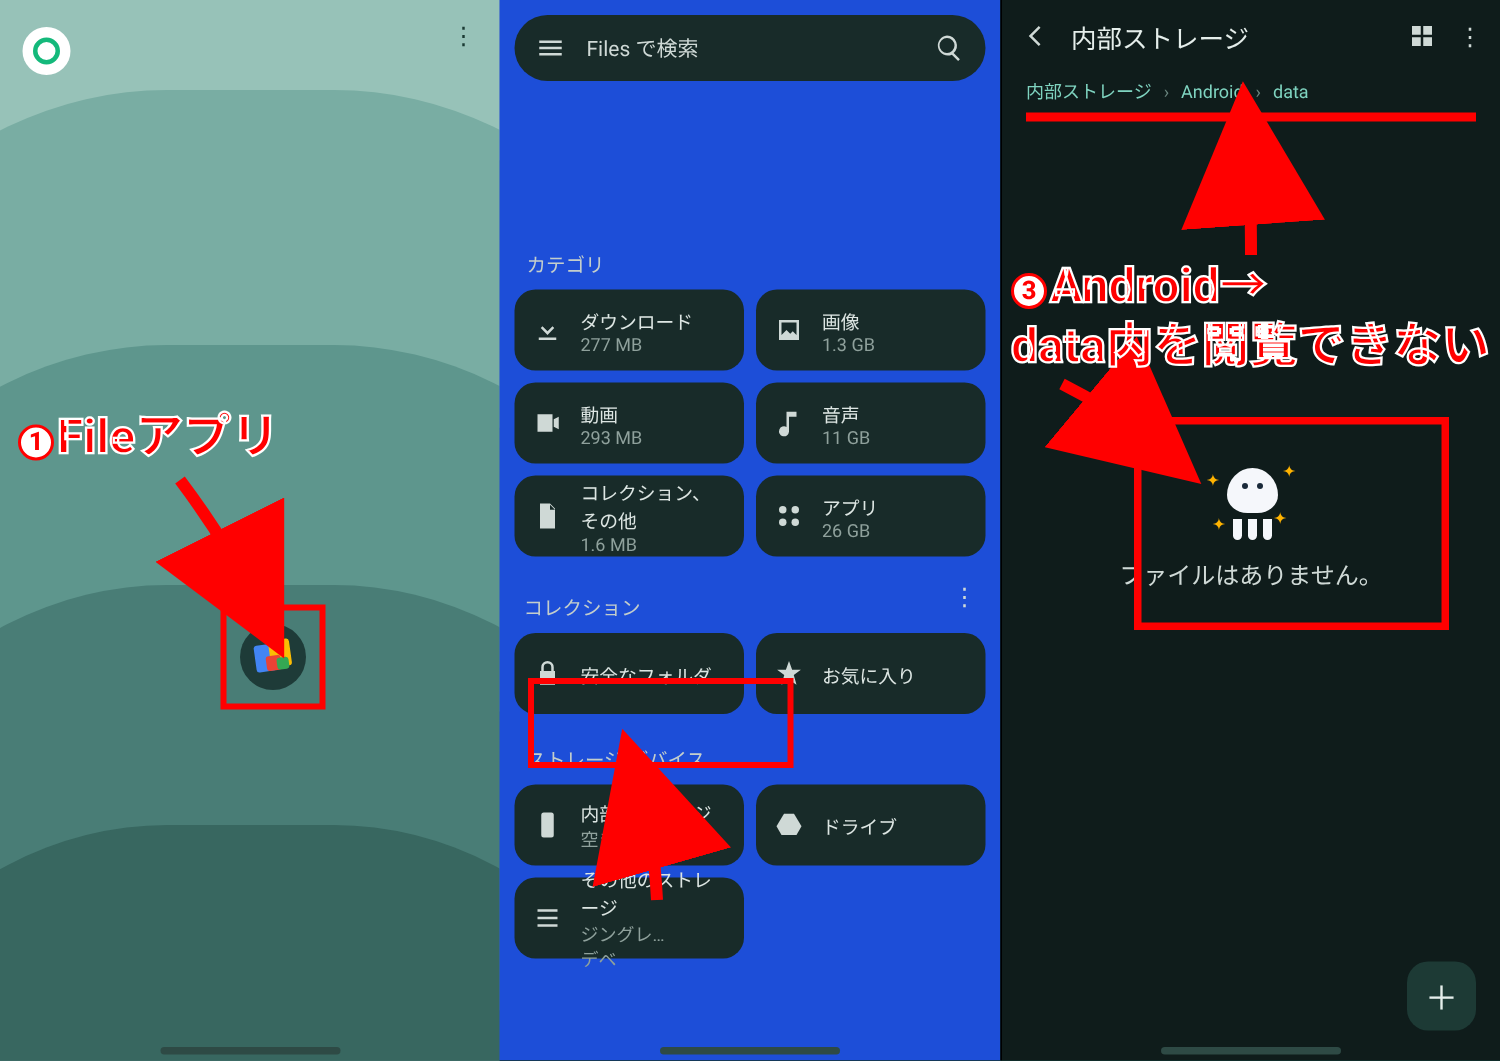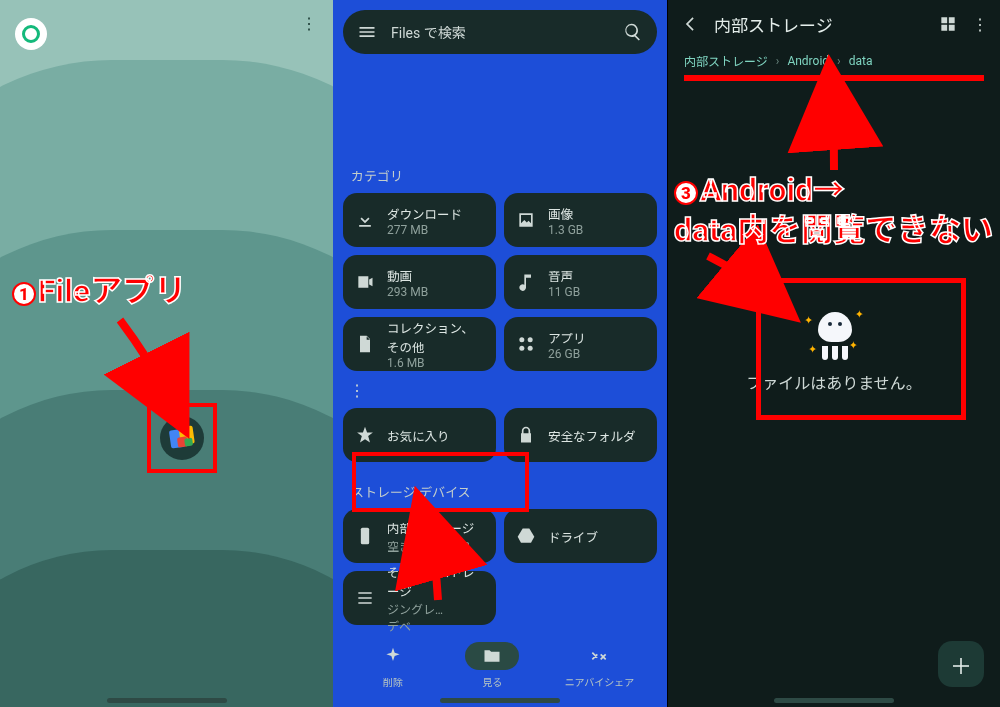--- a/index.html
+++ b/index.html
@@ -182,37 +182,38 @@
             <circle cx="17" cy="17" r="3"></circle>
           </svg>
         <div class="t">
             <span class="t1">アプリ</span>
             <span class="t2">26 GB</span>
           </div>
       </div>
     </div>
 
     <div class="row-head" style="margin-top:10px">
+      <div class="sec-title">コレクション</div>
       <div class="dots3">⋮</div>
     </div>
     <div class="grid2">
       <div class="card half">
         <svg class="ico" viewBox="0 0 24 24">
+            <path d="M7 10V7a5 5 0 0110 0v3h1v11H6V10zm2 0h6V7a3 3 0 00-6 0z"></path>
+          </svg>
+        <div class="t">
+            <span class="t1">安全なフォルダ</span>
+          </div>
+      </div>
+      <div class="card half">
+        <svg class="ico" viewBox="0 0 24 24">
             <path d="M12 2l2.5 7h7l-5.7 4.2L18 21l-6-4-6 4 2.2-7.8L2.5 9h7z"></path>
           </svg>
         <div class="t">
             <span class="t1">お気に入り</span>
-          </div>
-      </div>
-      <div class="card half">
-        <svg class="ico" viewBox="0 0 24 24">
-            <path d="M7 10V7a5 5 0 0110 0v3h1v11H6V10zm2 0h6V7a3 3 0 00-6 0z"></path>
-          </svg>
-        <div class="t">
-            <span class="t1">安全なフォルダ</span>
           </div>
       </div>
     </div>
 
     <div class="sec-title mt">ストレージ デバイス</div>
     <div class="grid2">
       <div class="card half">
         <svg class="ico" viewBox="0 0 24 24">
             <rect x="7" y="2" width="10" height="20" rx="2"></rect>
           </svg>
@@ -233,46 +234,20 @@
         <svg class="ico" viewBox="0 0 24 24">
             <path d="M4 5h16v2H4zM4 11h16v2H4zM4 17h16v2H4z"></path>
           </svg>
         <div class="t">
             <span class="t1">その他のストレージ</span>
             <span class="t2">ジングレ…　　　デベ</span>
           </div>
       </div>
     </div>
 
-    <div class="bottom-nav">
-      <div class="bn">
-        <div class="pill">
-            <svg class="ico" viewBox="0 0 24 24">
-              <path d="M12 2l2 6 6 2-6 2-2 6-2-6-6-2 6-2z"></path>
-            </svg>
-          </div>
-        <span>削除</span>
-      </div>
-      <div class="bn active">
-        <div class="pill">
-            <svg class="ico" viewBox="0 0 24 24">
-              <path d="M3 5h6l2 2h10v12H3z"></path>
-            </svg>
-          </div>
-        <span>見る</span>
-      </div>
-      <div class="bn">
-        <div class="pill">
-            <svg class="ico" viewBox="0 0 24 24">
-              <path d="M4 8l6 6M14 10l6 6M4 16l6-6M14 16l6-6" stroke="#cfd9d6" stroke-width="2" fill="none"></path>
-            </svg>
-          </div>
-        <span>ニアバイシェア</span>
-      </div>
-    </div>
     <div class="nav-pill"></div>
   </div>
 
   <div class="panel p3">
     <div class="topbar">
       <svg class="ico" viewBox="0 0 24 24">
           <path d="M15 4l-8 8 8 8 1.4-1.4L9.8 12l6.6-6.6z"></path>
         </svg>
       <div class="title">内部ストレージ</div>
       <svg class="ico" viewBox="0 0 24 24">

